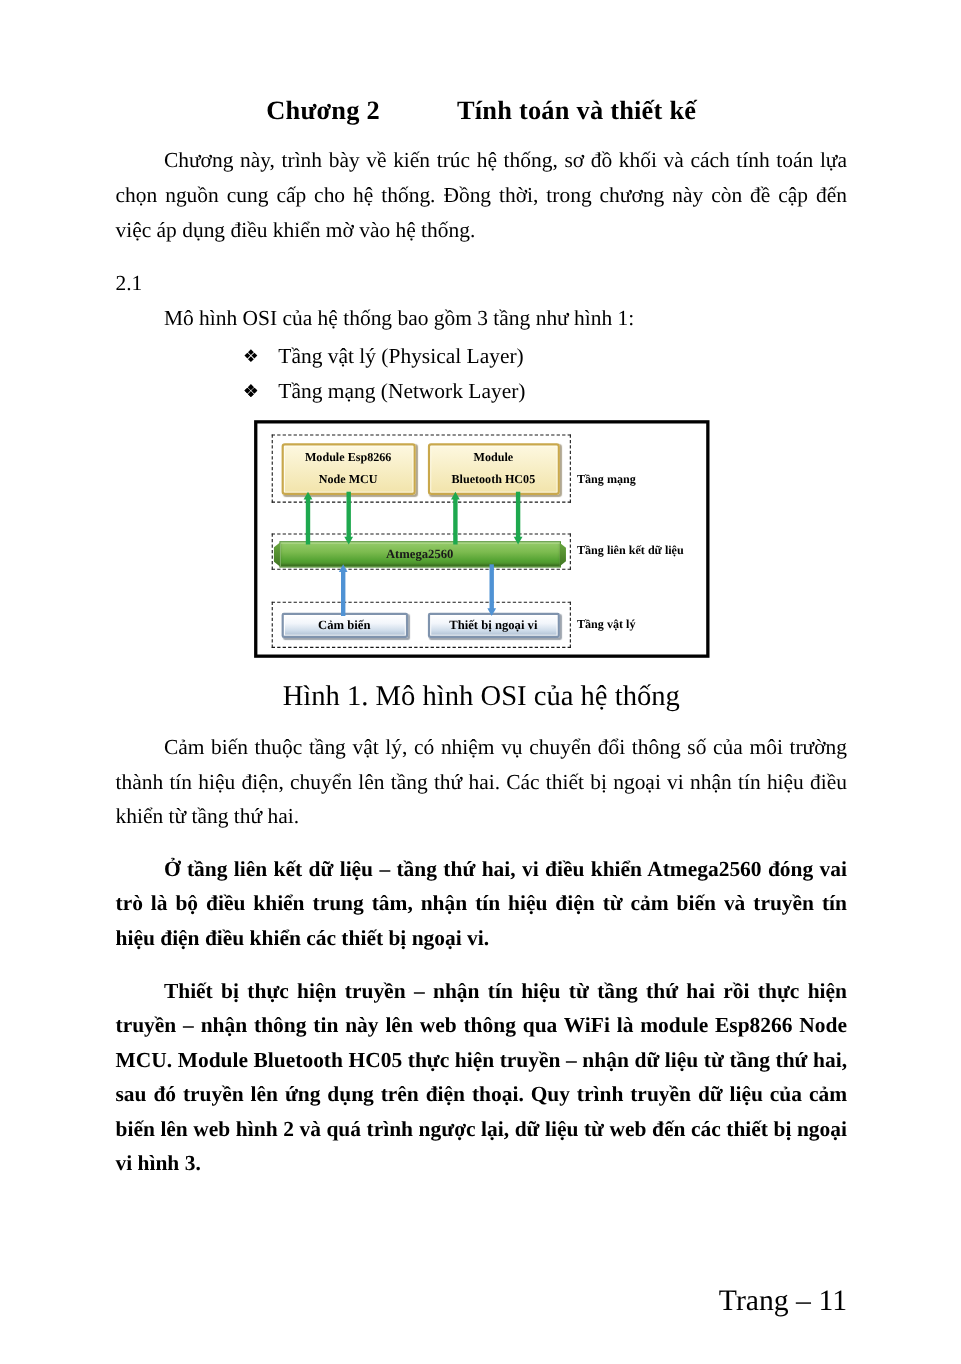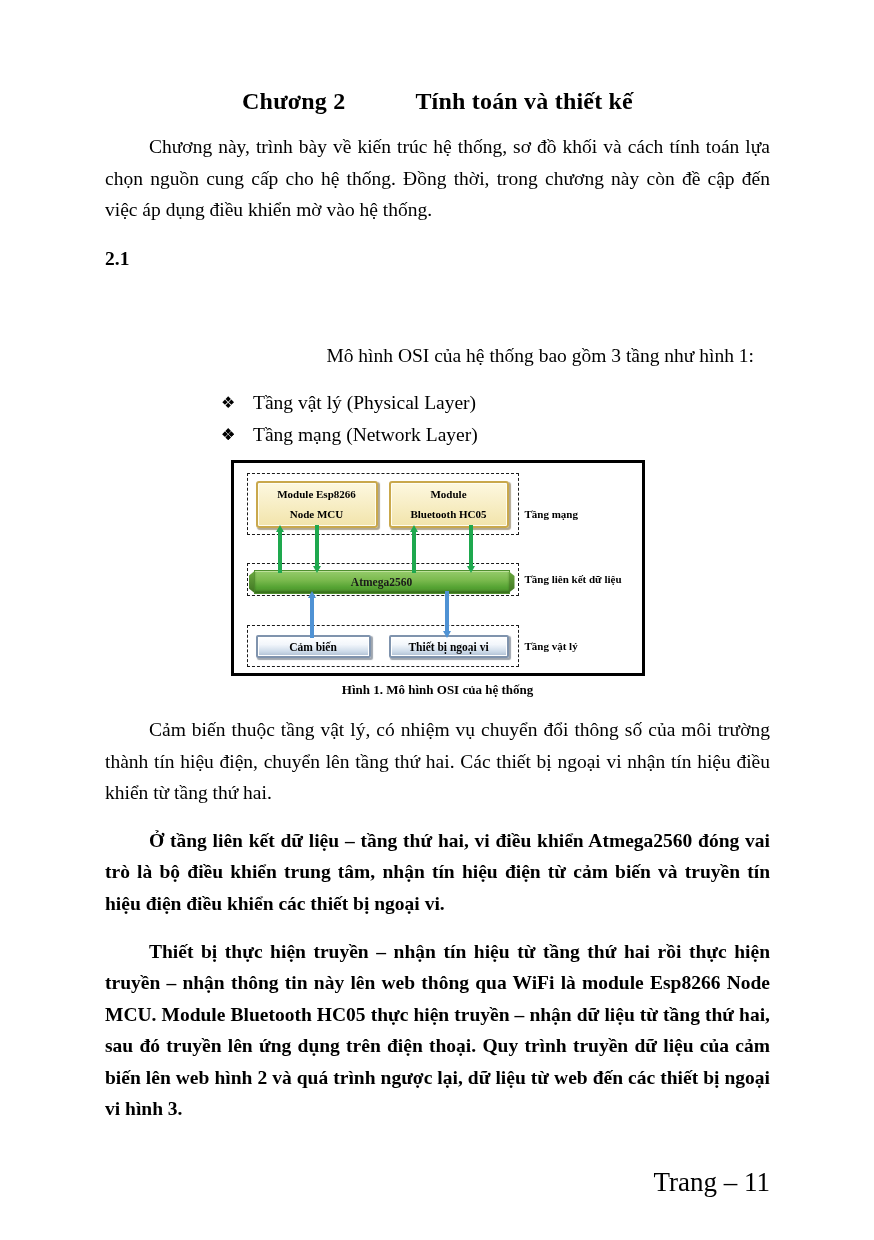--- a/index.html
+++ b/index.html
@@ -51,38 +51,36 @@
     text-align: justify;
     text-indent: 44px;
     margin: 0;
     margin-top: 16px;
   }
   p.body.tight { margin-top: 16px; font-weight: bold; }
 
   
   .section-heading {
     margin-top: 22px;
-    font-weight: bold;
+    font-weight: normal;
     font-size: 19.5px;
     display: flex;
-    flex-direction: column;
   }
   .section-heading .sec-num {
     width: 88px;
     flex: 0 0 88px;
   }
   .section-heading .sec-title { flex: 1 1 auto; }
 
   .subline {
     font-size: 19.5px;
     line-height: 1.6;
-    margin: 16px;
+    margin: 0;
     margin-top: 4px;
     padding-left: 44px;
-    text-align: right;
   }
 
   
   ul.bullets {
     list-style: none;
     margin: 4px 0 0 0;
     padding: 0;
   }
   ul.bullets li {
     font-size: 19.5px;
@@ -235,24 +233,24 @@
   
   .ar-esp-up   { left: 42px;  top: 62px; height: 48px; }
   .ar-esp-down { left: 79px;  top: 62px; height: 48px; }
   .ar-bt-up    { left: 176px; top: 62px; height: 48px; }
   .ar-bt-down  { left: 233px; top: 62px; height: 48px; }
   
   .ar-sens-up  { left: 74px;  top: 128px; height: 47px; }
   .ar-dev-down { left: 209px; top: 128px; height: 47px; }
 
   .figure-caption {
-    margin-top: 6px;
+    margin-top: 20px;
     text-align: center;
-    font-weight: bold;
-    font-size: 13px;
+    font-weight: normal;
+    font-size: 26px;
   }
 
   
   .page-footer {
     position: absolute;
     right: 104px;
     bottom: 42px;
     font-size: 27px;
     color: #000000;
     font-family: "Liberation Serif", "DejaVu Serif", serif;

